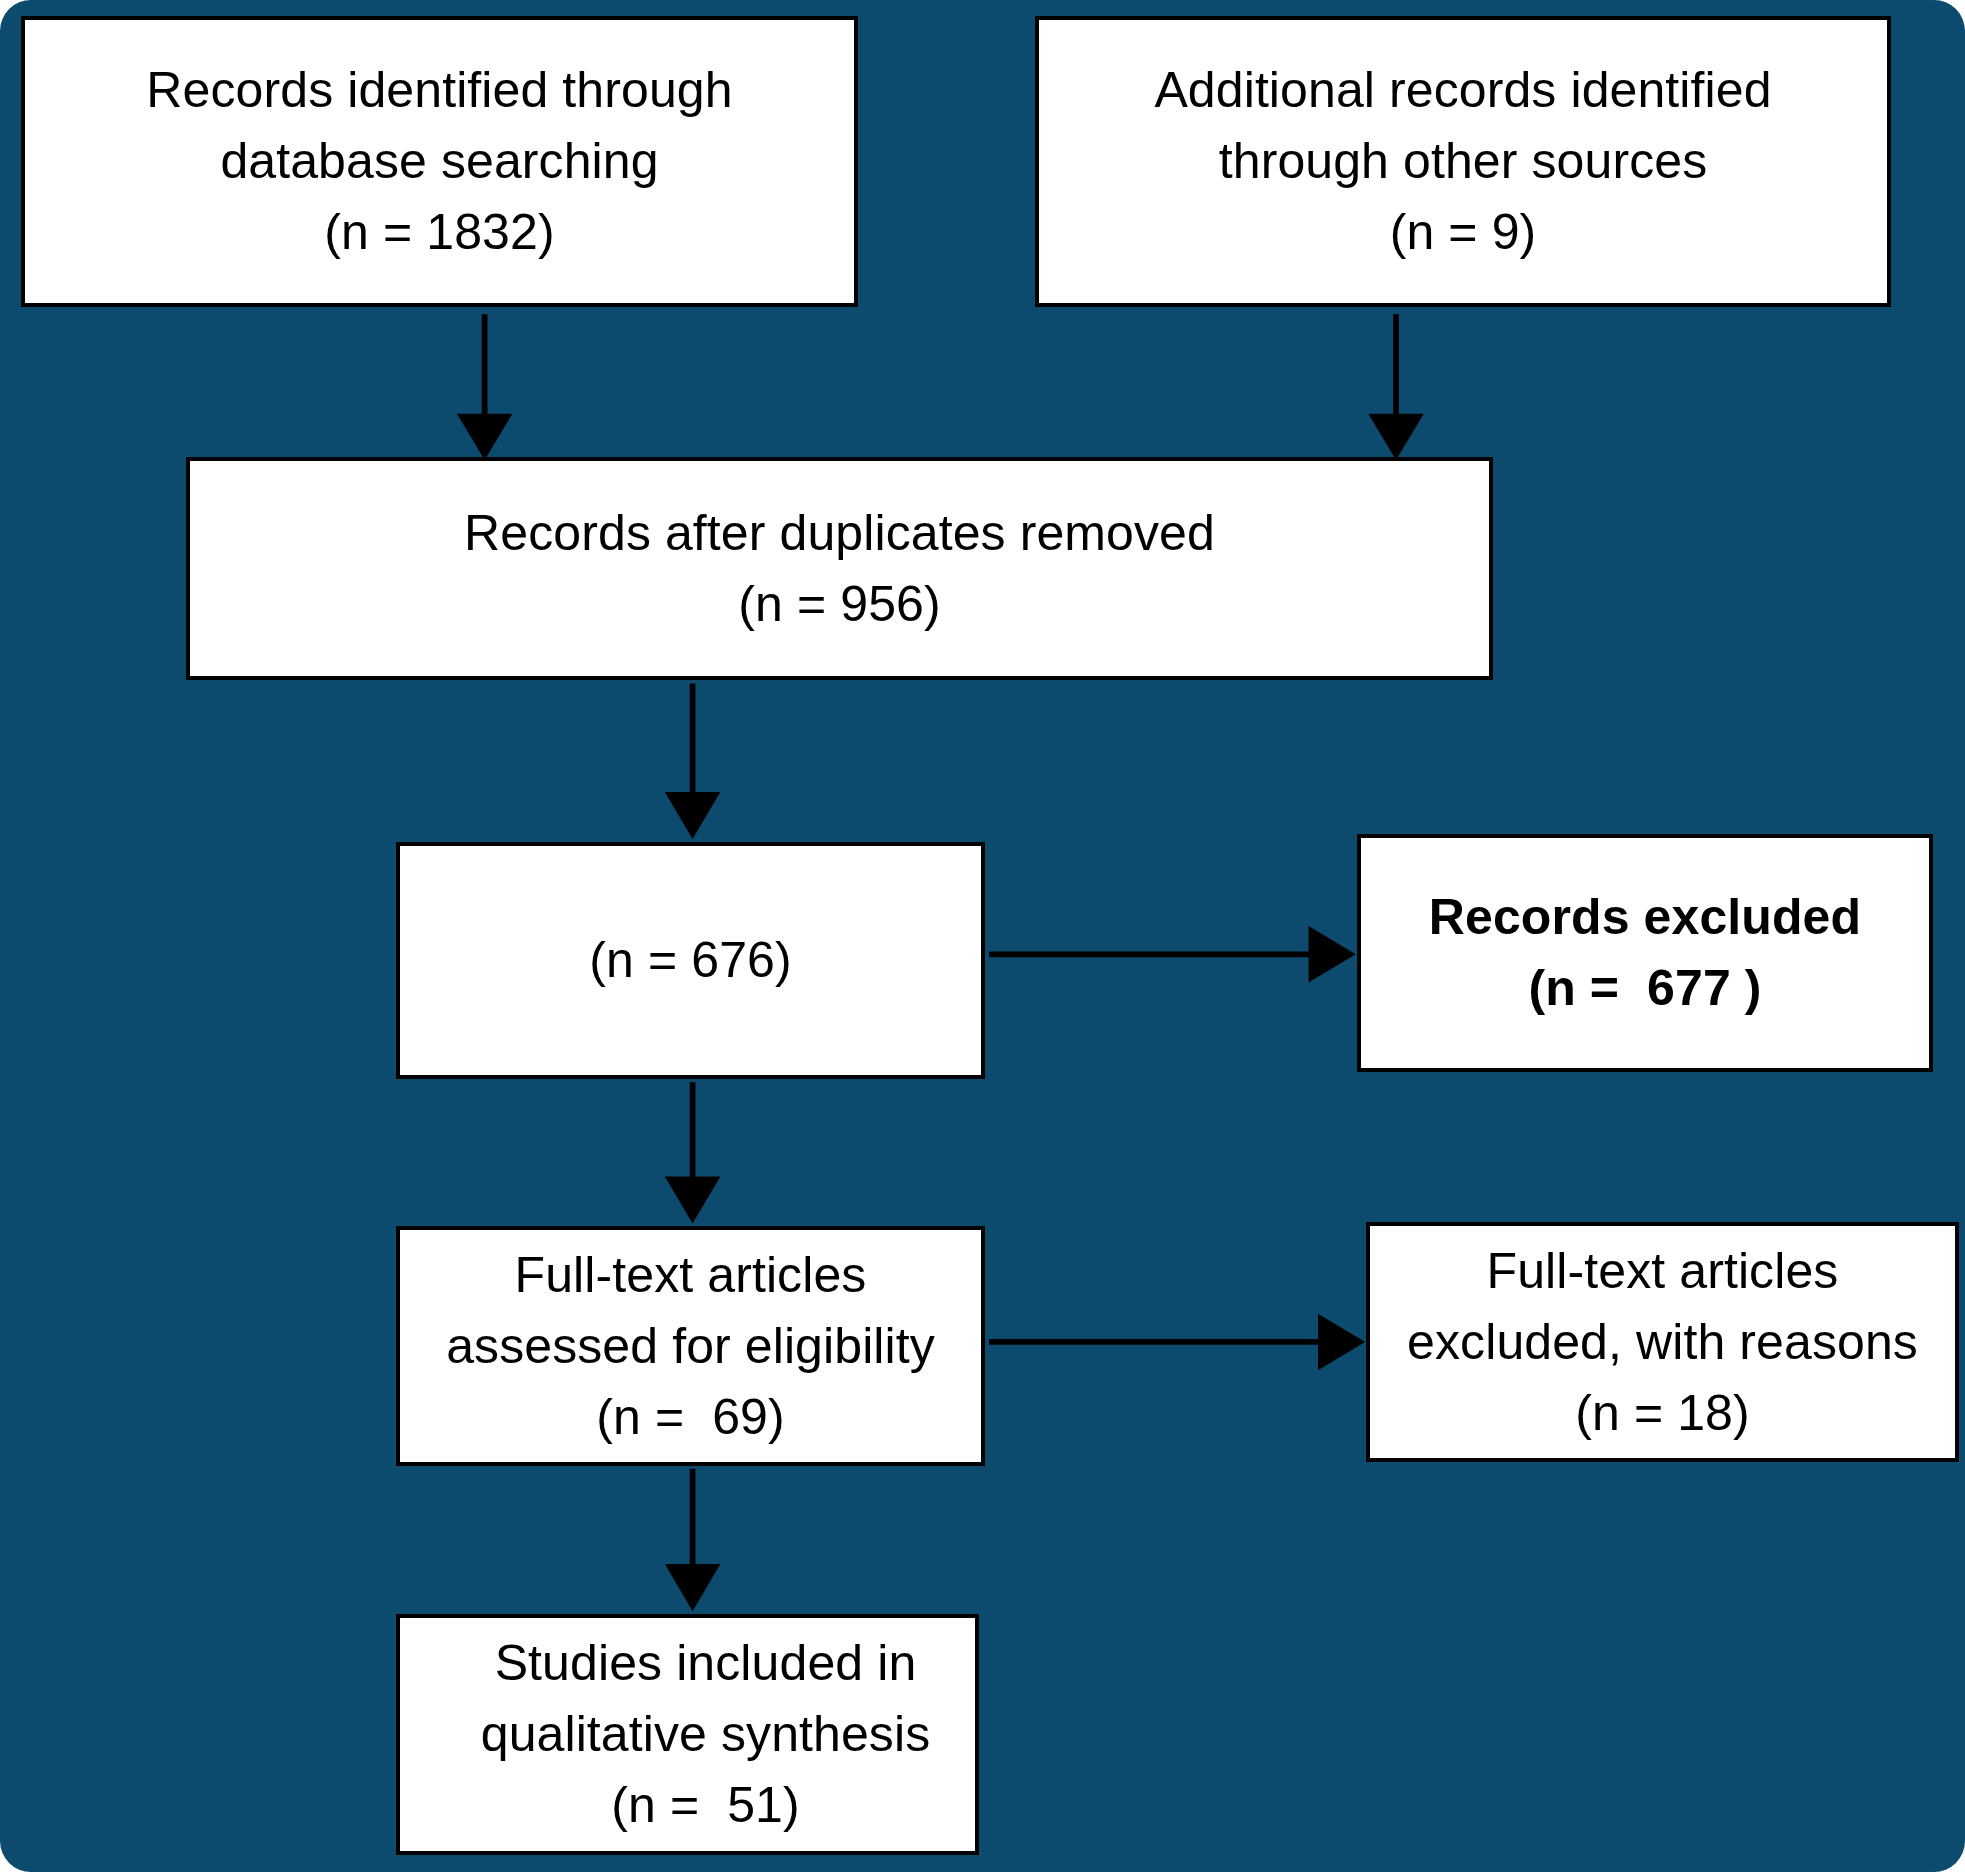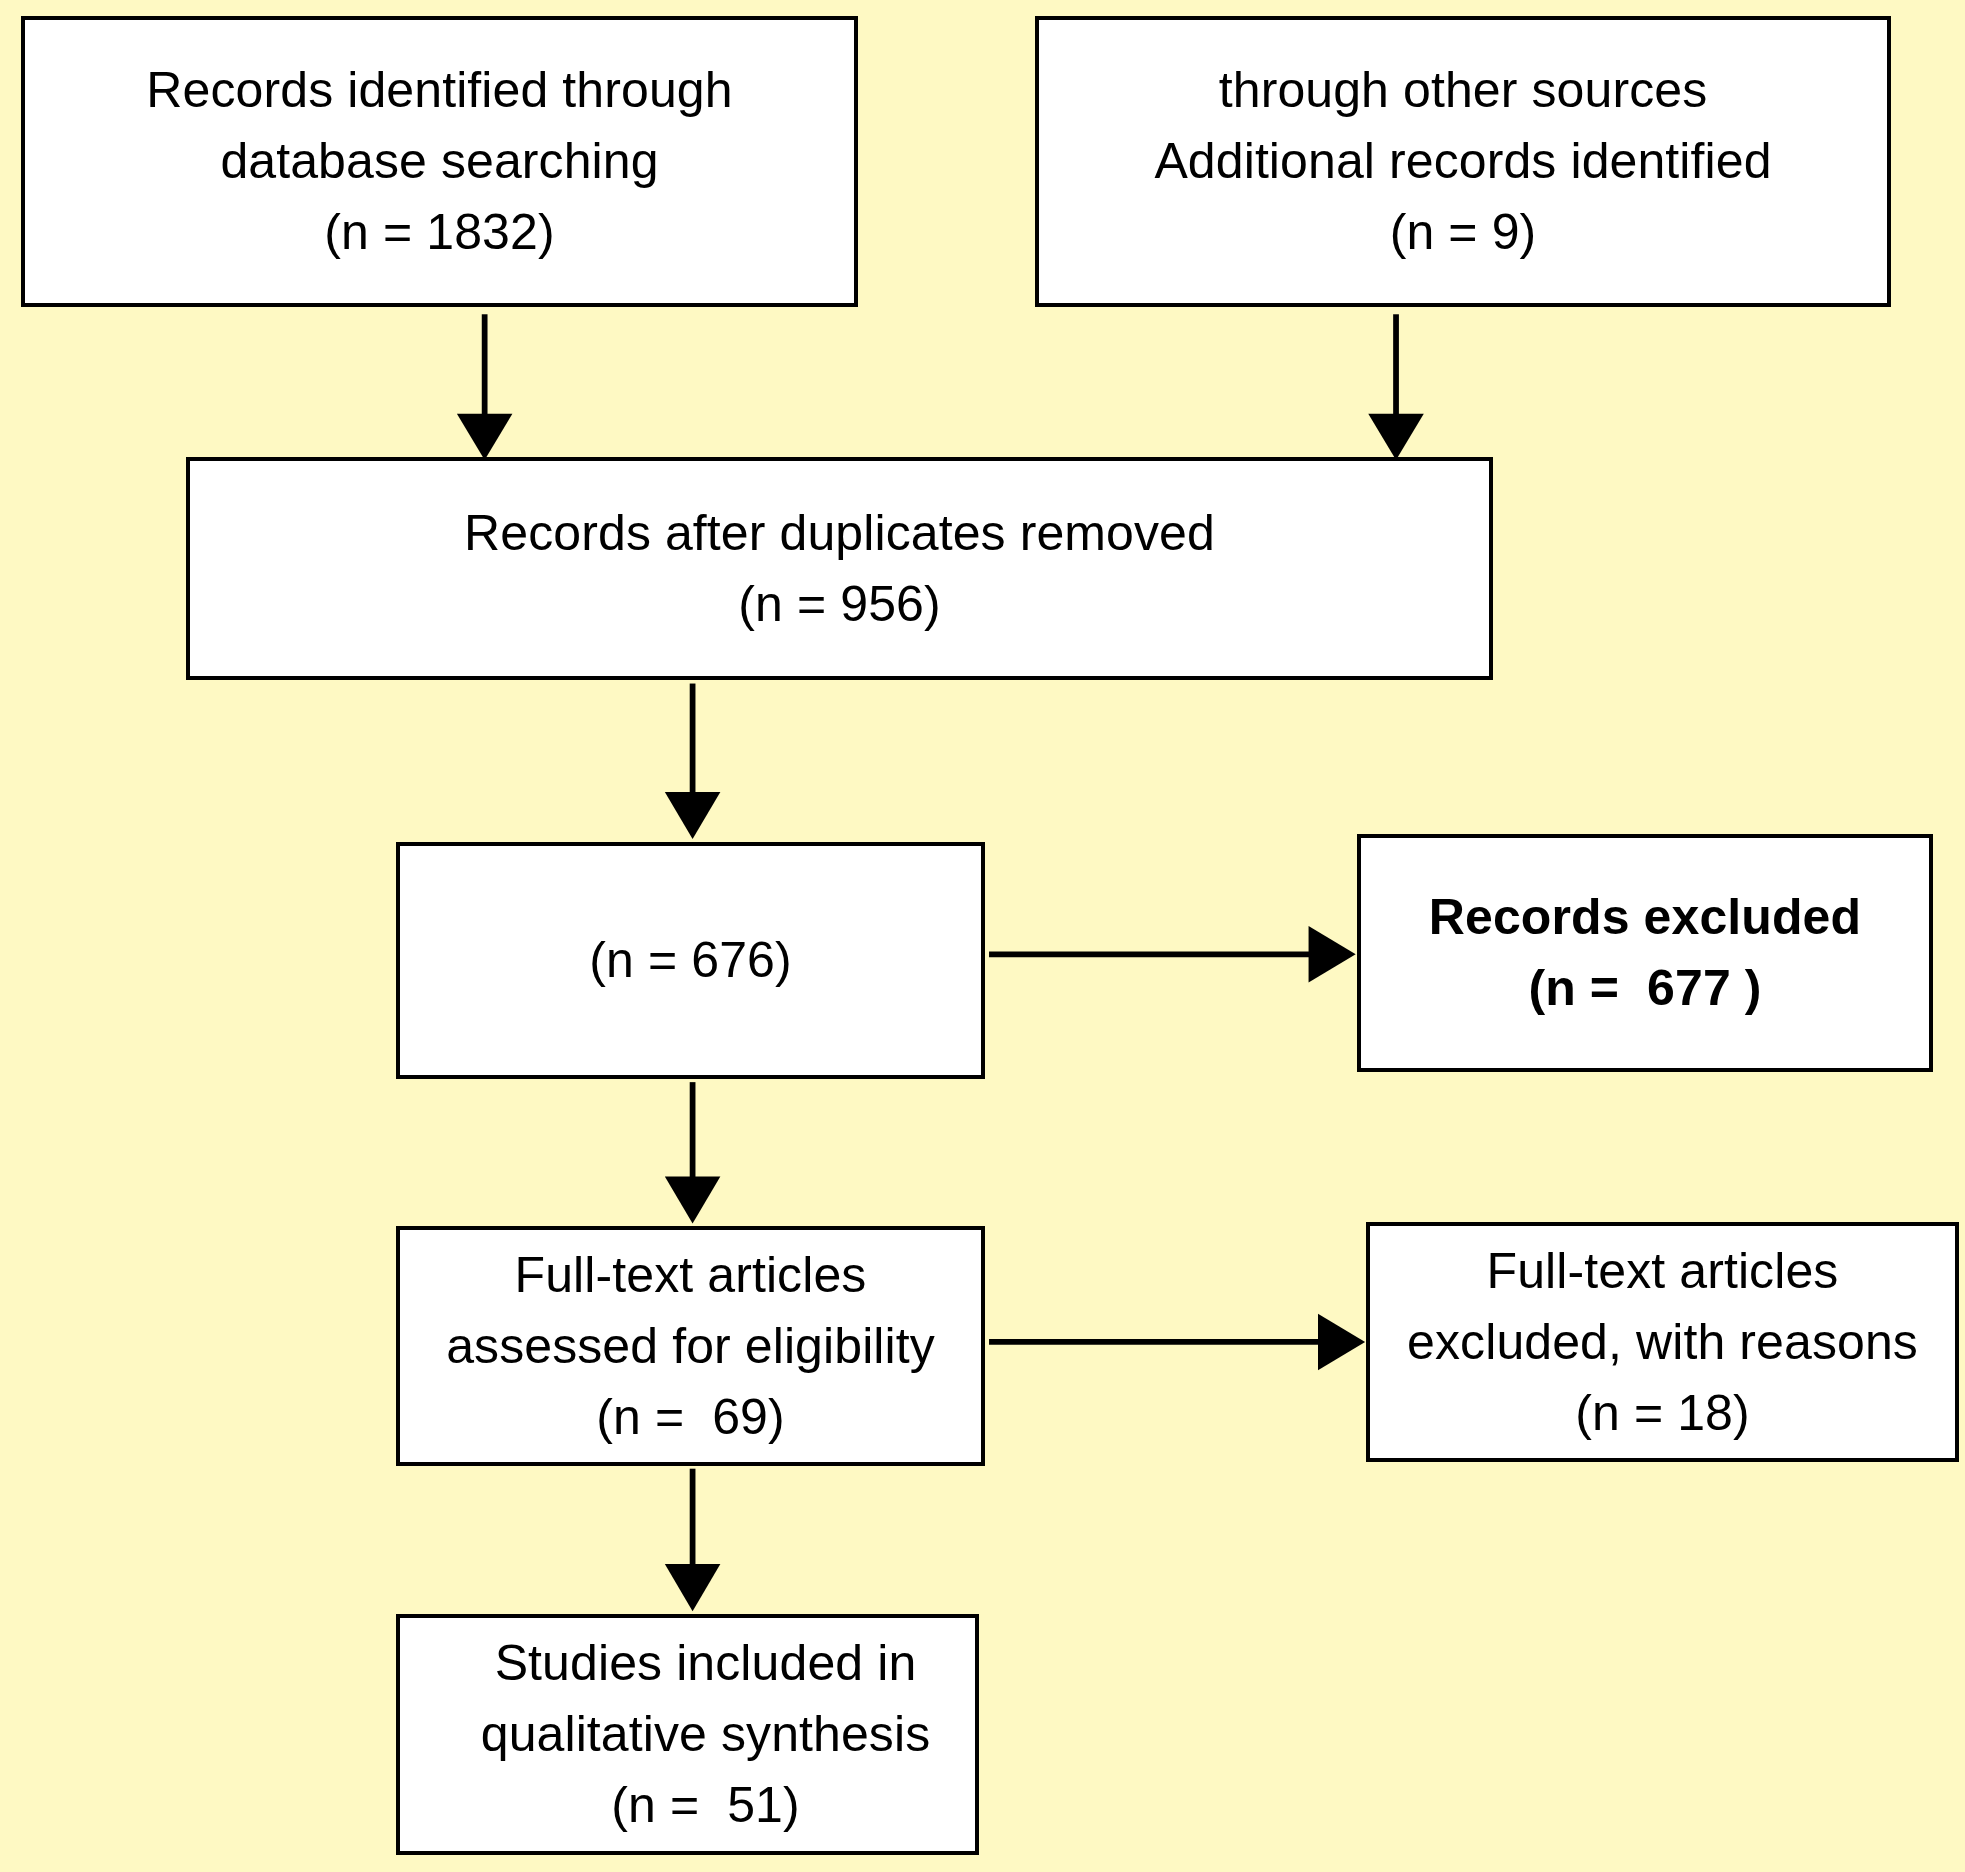--- a/index.html
+++ b/index.html
@@ -8,22 +8,23 @@
     background: #ffffff;
   }
   body {
     font-family: "Liberation Sans", sans-serif;
     color: #000000;
   }
   #stage {
     position: relative;
     width: 1965px;
     height: 1872px;
-    background: #fef9c3;
+    background: #0c4a6e;
     overflow: hidden;
+    border-radius: 31px;
   }
   .node {
     position: absolute;
     box-sizing: border-box;
     border: 4.7px solid #000000;
     background: #ffffff;
     display: flex;
     flex-direction: column;
     align-items: center;
     justify-content: center;
@@ -99,22 +100,22 @@
     </g>
   </svg>
 
   <div class="node" id="node-identified">
     <span class="ln">Records identified through</span>
     <span class="ln">database searching</span>
     <span class="ln">(n = 1832)</span>
   </div>
 
   <div class="node" id="node-additional">
+    <span class="ln">Additional records identified</span>
     <span class="ln">through other sources</span>
-    <span class="ln">Additional records identified</span>
     <span class="ln">(n = 9)</span>
   </div>
 
   <div class="node" id="node-dedup">
     <span class="ln">Records after duplicates removed</span>
     <span class="ln">(n = 956)</span>
   </div>
 
   <div class="node" id="node-screened">
     <span class="ln">(n = 676)</span>

